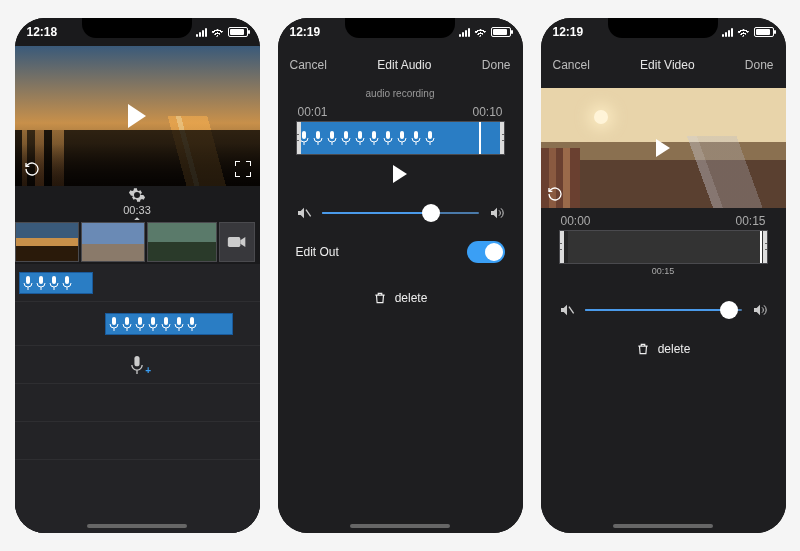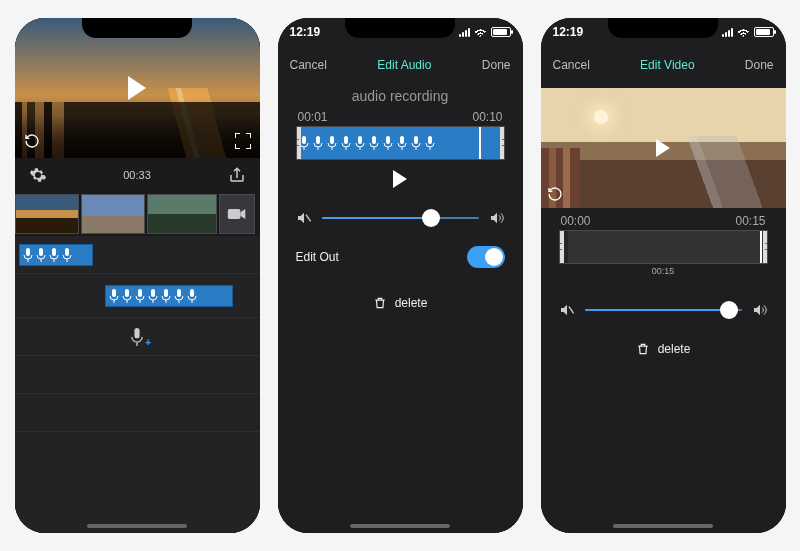--- a/index.html
+++ b/index.html
@@ -99,20 +99,21 @@
   .fullscreen-box{width:16px;height:16px;position:relative;}
   .fullscreen-box span{position:absolute;width:5px;height:5px;border:1.5px solid #fff;}
   .fullscreen-box span:nth-child(1){top:0;left:0;border-right:0;border-bottom:0;}
   .fullscreen-box span:nth-child(2){top:0;right:0;border-left:0;border-bottom:0;}
   .fullscreen-box span:nth-child(3){bottom:0;left:0;border-right:0;border-top:0;}
   .fullscreen-box span:nth-child(4){bottom:0;right:0;border-left:0;border-top:0;}
 
   .toolbar {
     height:34px; background:#1b1b1d; display:flex; align-items:center; justify-content:space-between; padding:0 14px;
     color:#ccc;
+    flex-direction:column;
   }
   .gear{font-size:16px;cursor:pointer;}
   .share{font-size:16px;cursor:pointer;}
 
   .timeline { flex:1; background:#232326; display:flex; flex-direction:column; overflow:hidden;}
   .track-row { height:38px; border-bottom:1px solid #2e2e31; position:relative; display:flex; align-items:center;}
   .video-track { height:44px; background:#1a1a1c; display:flex; align-items:center; gap:2px; padding:2px 0;}
   .clip {
     height:100%; border:1px solid #4a4a4e; position:relative;
     background: linear-gradient(to bottom, #4a5a6a 0%, #8a6a4a 50%, #2a1a0a 100%);
@@ -132,24 +133,24 @@
   .mic svg{width:10px;height:14px;}
   .clip-label{position:absolute;top:100%;left:0;font-size:8px;color:#aaa;padding-top:2px;white-space:nowrap;}
   .mic-add{position:absolute;left:50%;transform:translateX(-50%);cursor:pointer;}
   .plus-blue{color:#3a9ff5;font-size:10px;font-weight:bold;position:absolute;right:-7px;bottom:-2px;}
 
   
   .nav-header {
     height:38px; display:flex; align-items:center; justify-content:space-between; padding:0 12px;
     color:#bbb; font-size:12px;
   }
-  .nav-title{color:#5eead4; font-weight:500;}
+  .nav-title{color:#e5e5e5; font-weight:500;}
   .nav-btn{cursor:pointer;}
 
-  .sub-label{text-align:center;color:#999;font-size:14px;padding:4px 0;}
+  .sub-label{text-align:center;color:#999;font-size:10px;padding:4px 0;}
 
   .trim-container{padding:2px 18px 0 18px;}
   .trim-times{display:flex;justify-content:space-between;font-size:12px;color:#aaa;padding:0 2px 2px 2px;}
   .trim-track{
     height:34px;background:#2a7dc4;border:1px solid #4a4a4e;position:relative;display:flex;align-items:center;
     padding:0 2px;gap:4px;overflow:hidden;
   }
   .trim-track.video{background:#333;padding:0;gap:0;}
   .trim-handle{position:absolute;top:-2px;bottom:-2px;width:8px;background:#ddd;border-radius:2px;cursor:ew-resize;}
   .trim-handle.left{left:-4px;} .trim-handle.right{right:-4px;}
@@ -195,20 +196,33 @@
   .frame-strip div{flex:1;background:linear-gradient(to bottom,#d8c49a 0 45%,#7a6045 45% 62%,#4a3525 62% 100%);border-right:1px solid rgba(0,0,0,.25);}
 
   svg{display:block;}
 </style>
 </head>
 <body>
 
 <div class="phone">
   <div class="notch"></div>
   <div class="screen">
+    <div class="status-bar">
+      <span>12:18</span>
+      <div class="status-right">
+        <div class="bars">
+            <span></span>
+            <span></span>
+            <span></span>
+            <span></span>
+          </div>
+        <div class="wifi"></div>
+        <div class="batt"></div>
+      </div>
+    </div>
 
     <div class="preview">
       <div class="road"></div>
       <div class="skyline"></div>
       <div class="play-big"></div>
       <div class="refresh-overlay">
         <svg viewBox="0 0 24 24" width="16" height="16" fill="none" stroke="#fff" stroke-width="2">
             <path d="M3 12a9 9 0 1 0 3-6.7L3 8"></path>
             <path d="M3 3v5h5"></path>
           </svg>

